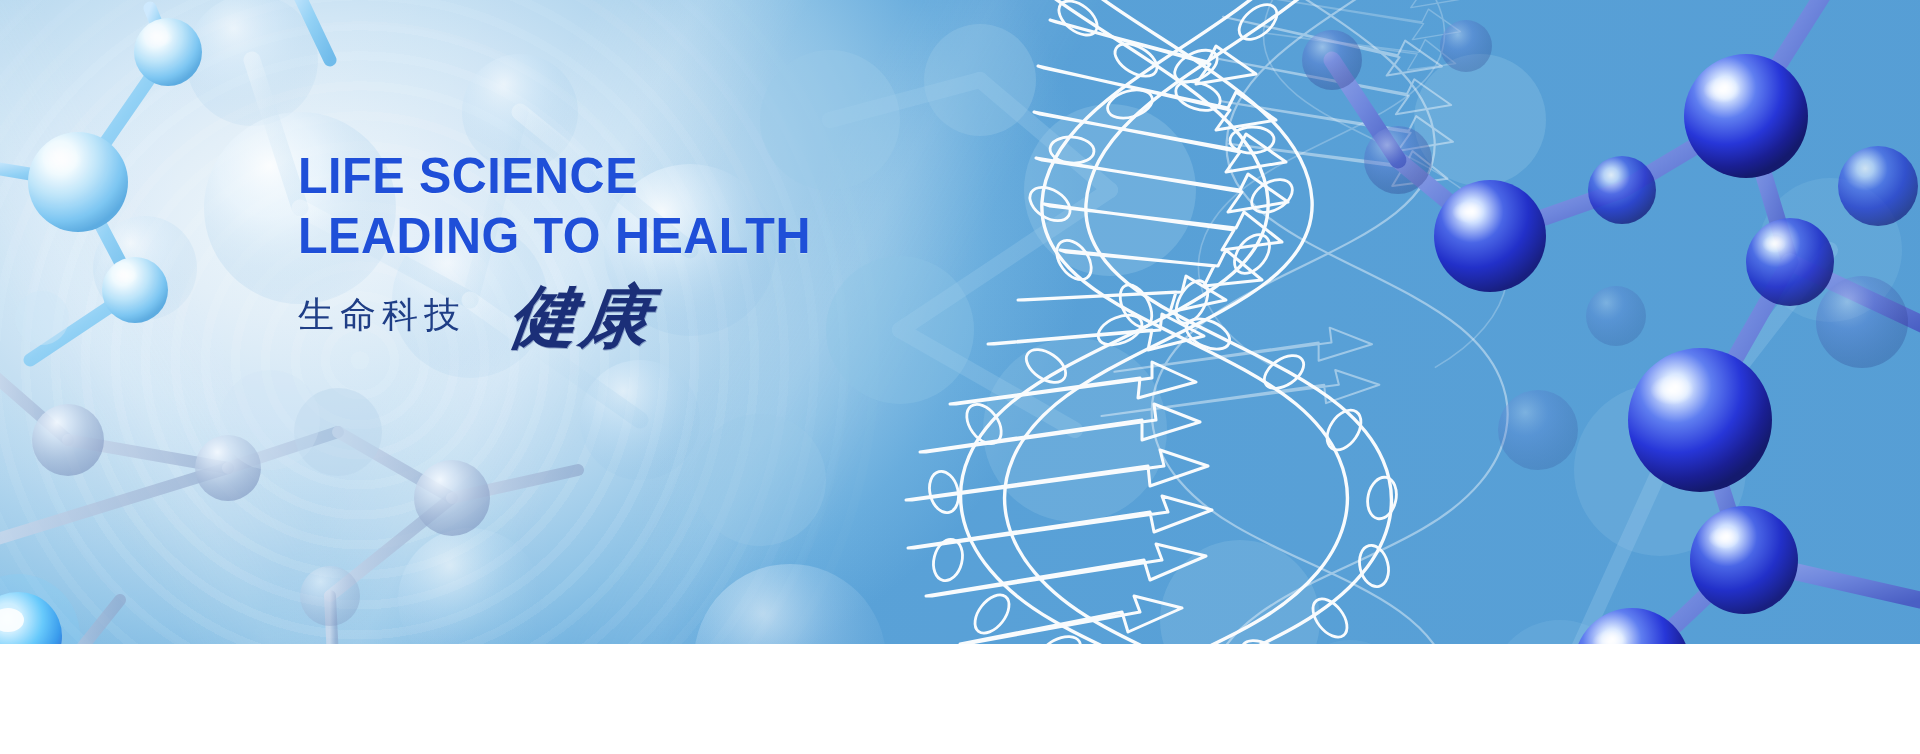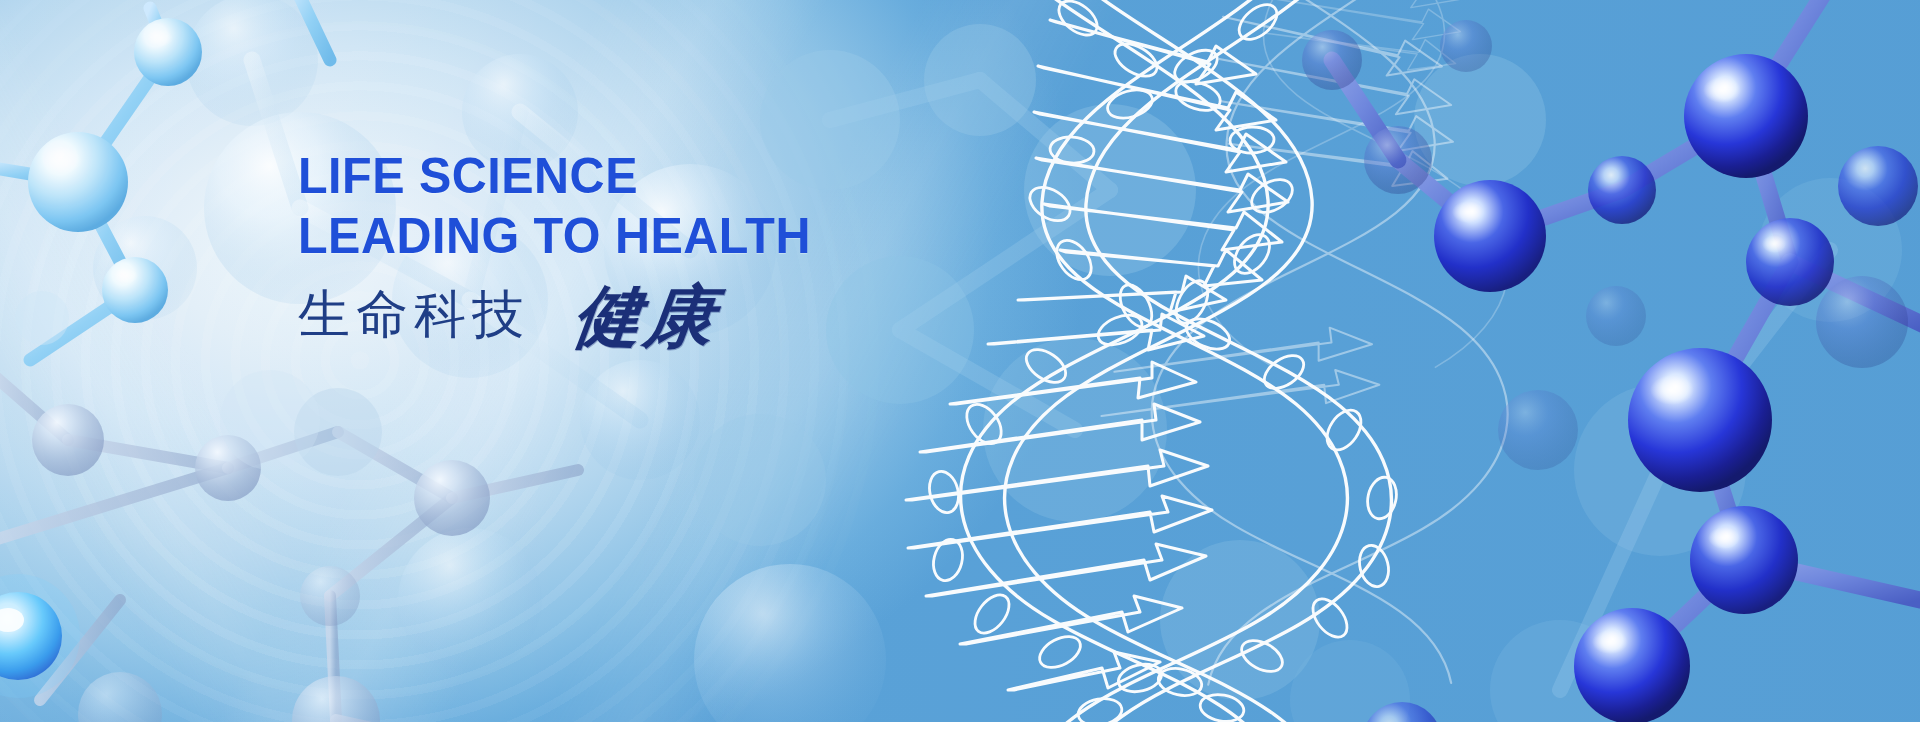--- a/index.html
+++ b/index.html
@@ -1,21 +1,21 @@
 <!DOCTYPE html>
 <html><head>
 <meta charset="utf-8">
 <style>
   html,body{margin:0;padding:0;background:#ffffff;}
   *{box-sizing:border-box;}
 
   .banner{
     position:relative;
     width:1920px;
-    height:722px;
+    height:644px;
     overflow:hidden;
     font-family:"Liberation Sans", sans-serif;
     background:#4a93d3;
   }
 
   
   .bg-base{
     position:absolute; inset:0;
     background:
       radial-gradient(ellipse 780px 560px at 16% 34%,
@@ -70,21 +70,21 @@
   }
   .cn-row{
     margin-top:18px;
     display:flex;
     align-items:flex-end;
     white-space:nowrap;
   }
   .cn-a{
     color:#1f3e86;
     font-family:"Liberation Serif","DejaVu Serif",serif;
-    font-size:52px;
+    font-size:36px;
     line-height:62px;
     letter-spacing:6px;
     font-weight:400;
   }
   .cn-gap{width:26px;}
   .cn-b{
     color:#1f3e86;
     font-family:"Liberation Serif","DejaVu Serif",serif;
     font-size:56px;
     line-height:62px;

